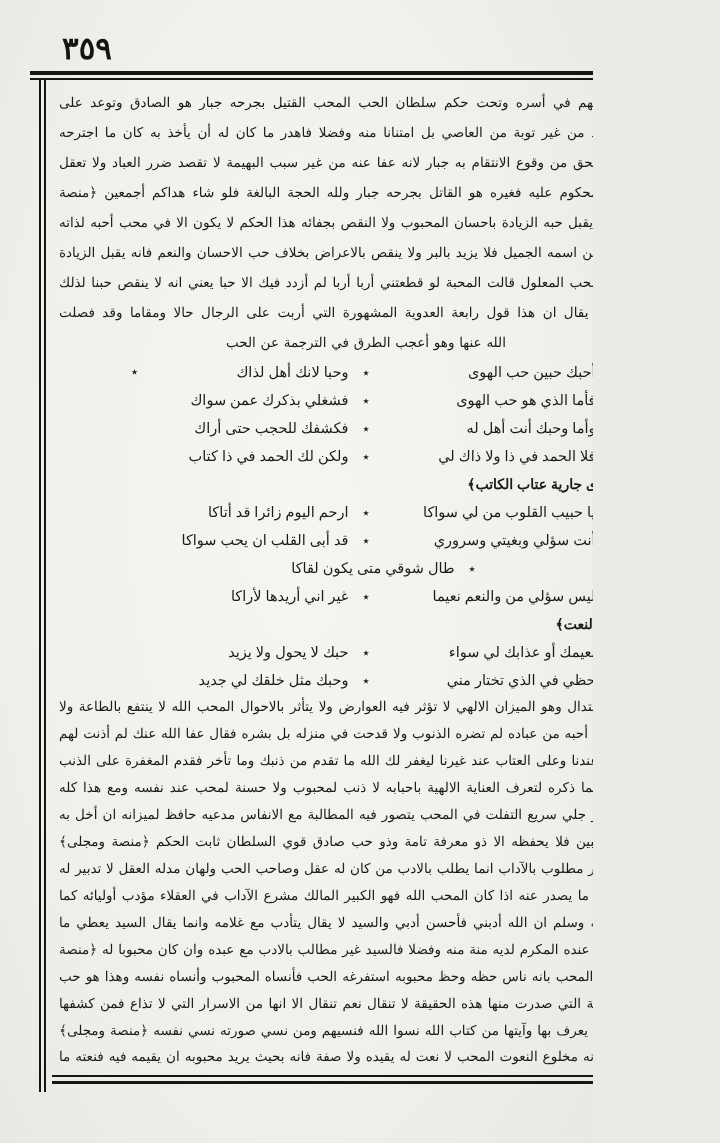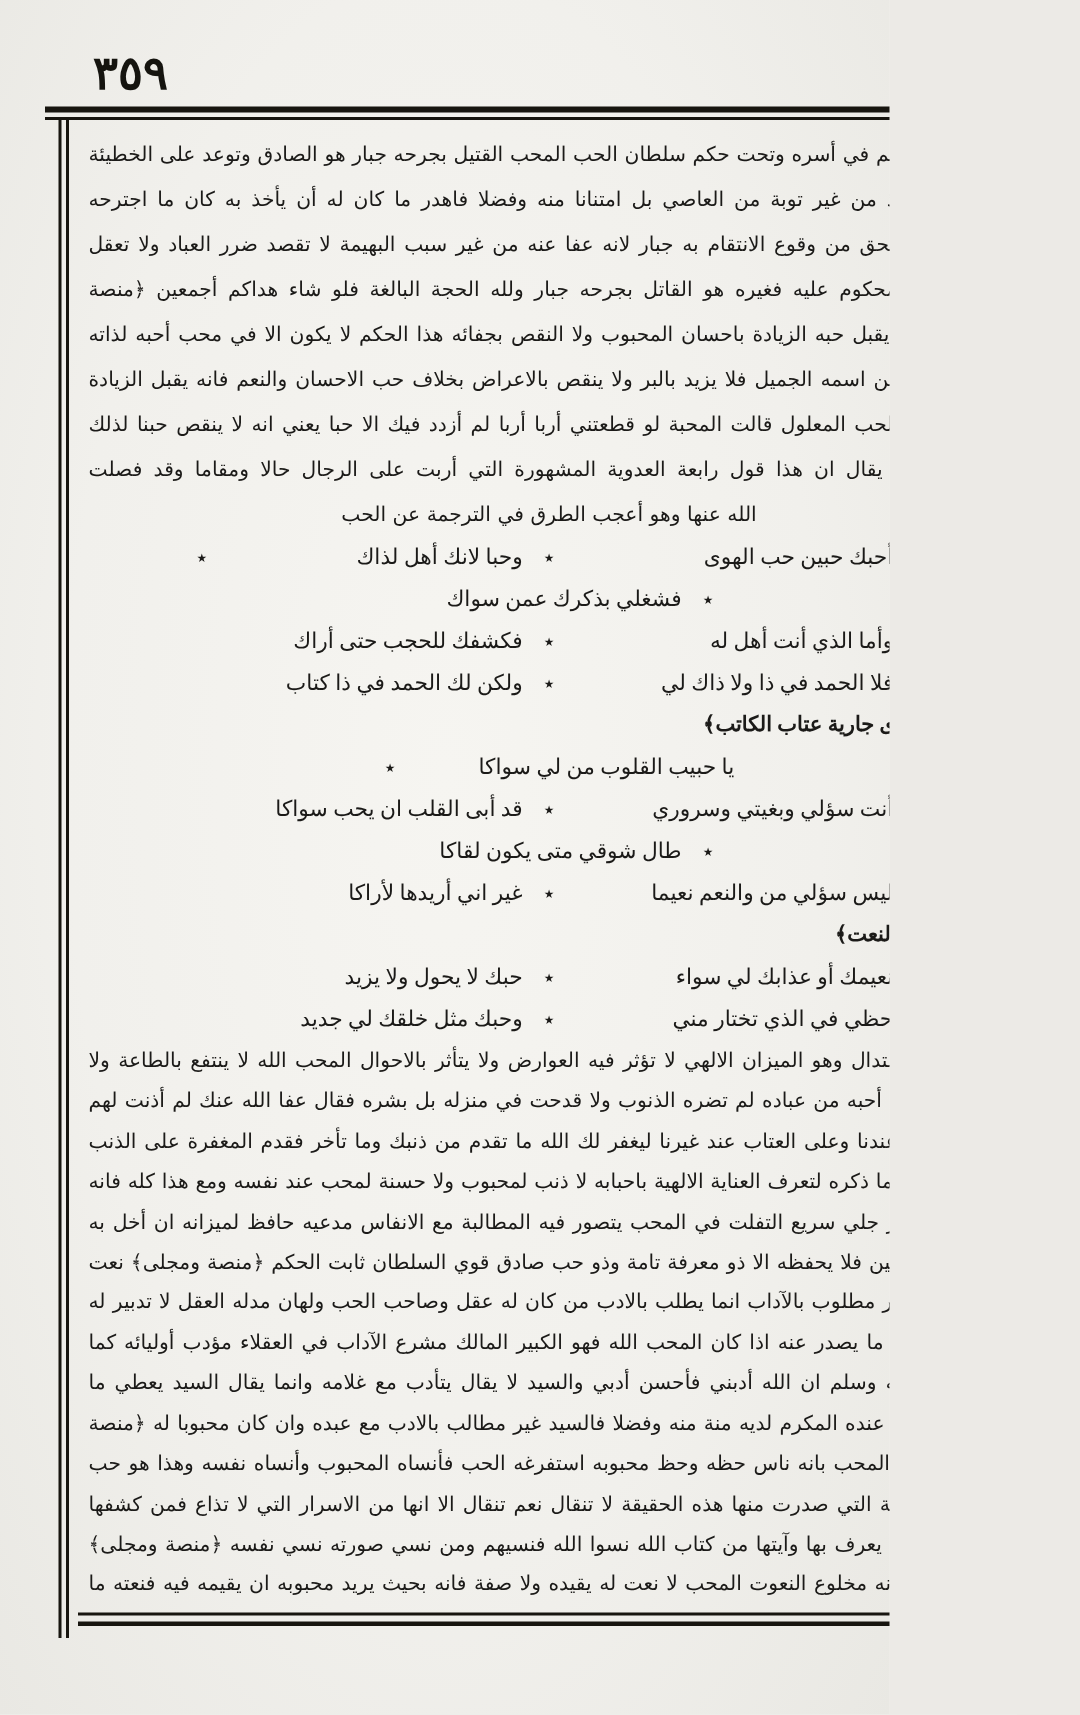--- a/index.html
+++ b/index.html
@@ -1,20 +1,20 @@
 <!DOCTYPE html>
 <html lang="ar"><head>
 <meta charset="utf-8">
 <style>
   html, body { margin:0; padding:0; background:#eceae6; }
   .paper {
     position:relative; width:593px; height:1143px;
     background:#f3f2ee;
     background-image: radial-gradient(ellipse at 50% 45%, #f6f5f1 0%, #f1f0ec 60%, #e9e8e3 100%);
-    font-family:Liberation Serif, serif;
+    font-family:Liberation Sans, sans-serif;
     color:#1b1a18;
     overflow:hidden;
   }
   .pagenum {
     position:absolute; top:30px; left:62px;
     font-size:31px; font-weight:bold; letter-spacing:2px;
     color:#15140f;
   }
   .top-rule {
     position:absolute; left:30px; top:71px; width:662px; height:3px;
@@ -91,42 +91,44 @@
       </div>
 
       <div class="poem">
           <div class="verse">
             <span class="hemistich-right">أحبك حبين حب الهوى</span>
             <span class="separator">٭</span>
             <span class="hemistich-left">وحبا لانك أهل لذاك</span>
             <span class="tail">٭</span>
           </div>
           <div class="verse">
+            <span class="hemistich-right">فأما الذي هو حب الهوى</span>
             <span class="separator">٭</span>
             <span class="hemistich-left">فشغلي بذكرك عمن سواك</span>
           </div>
           <div class="verse">
             <span class="lead">٭</span>
-            <span class="hemistich-right">وأما الذي أنت أهل له</span>
+            <span class="hemistich-right">وأما وحبك أنت أهل له</span>
             <span class="separator">٭</span>
             <span class="hemistich-left">فكشفك للحجب حتى أراك</span>
           </div>
           <div class="verse">
             <span class="hemistich-right">فلا الحمد في ذا ولا ذاك لي</span>
             <span class="separator">٭</span>
             <span class="hemistich-left">ولكن لك الحمد في ذا كتاب</span>
           </div>
         </div>
 
       <div class="heading">﴿وقالت الاخرى جارية عتاب الكاتب﴾</div>
 
       <div class="poem">
           <div class="verse">
             <span class="hemistich-right">يا حبيب القلوب من لي سواكا</span>
             <span class="separator">٭</span>
+            <span class="hemistich-left">ارحم اليوم زائرا قد أتاكا</span>
           </div>
           <div class="verse">
             <span class="hemistich-right">أنت سؤلي وبغيتي وسروري</span>
             <span class="separator">٭</span>
             <span class="hemistich-left">قد أبى القلب ان يحب سواكا</span>
           </div>
           <div class="verse">
             <span class="separator">٭</span>
             <span class="hemistich-left">طال شوقي متى يكون لقاكا</span>
           </div>

